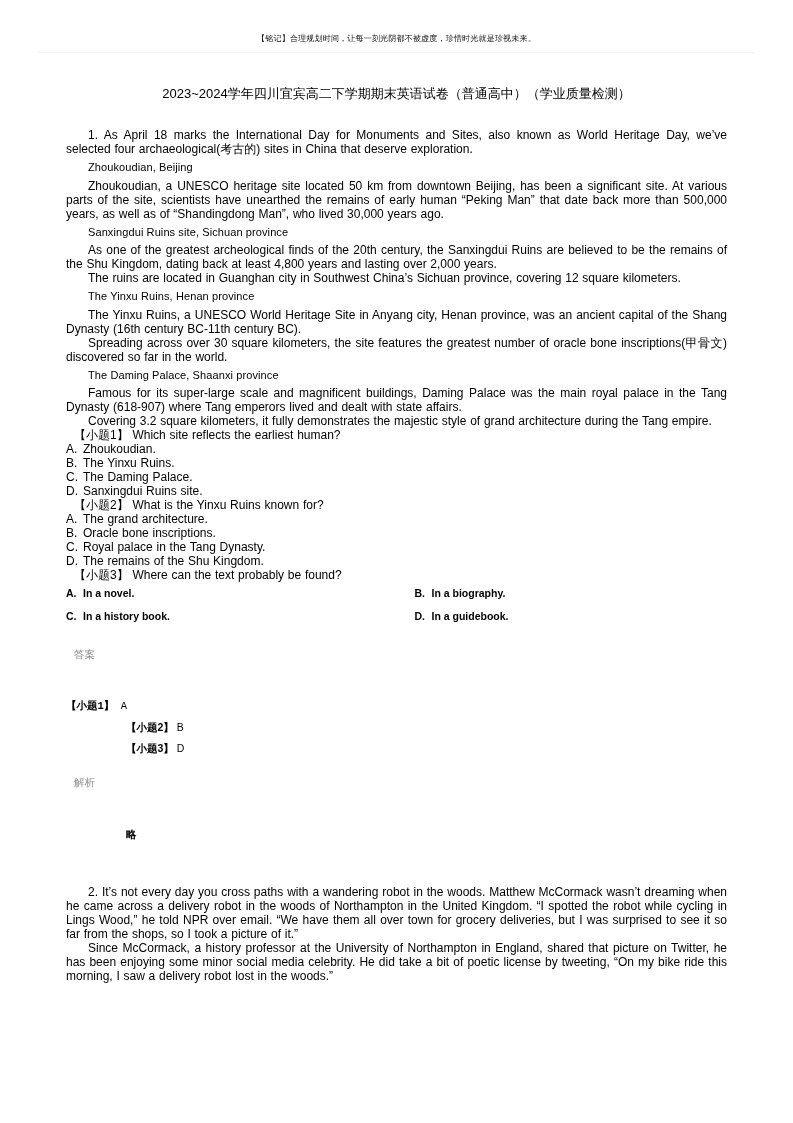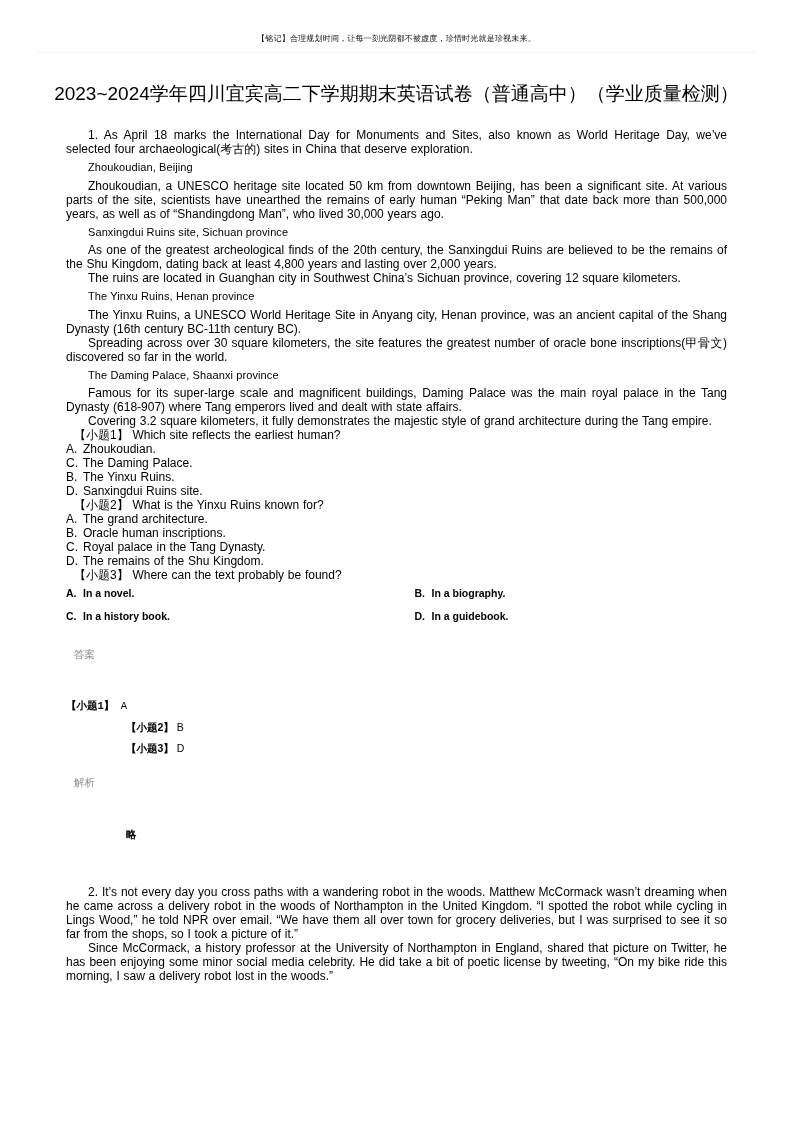--- a/index.html
+++ b/index.html
@@ -43,21 +43,21 @@
     background: #f2f2f2;
   }
 
   
   .doc-title {
     position: absolute;
     top: 84px;
     left: 0;
     width: 793px;
     text-align: center;
-    font-size: 19px;
+    font-size: 13px;
     line-height: 20px;
     color: #000000;
     font-weight: 400;
   }
 
   
   .content {
     position: absolute;
     top: 128px;
     left: 66px;
@@ -181,27 +181,27 @@
     <div class="subhead">The Yinxu Ruins, Henan province</div>
     <p class="para">The Yinxu Ruins, a UNESCO World Heritage Site in Anyang city, Henan province, was an ancient capital of the Shang Dynasty (16th century BC-11th century BC).</p>
     <p class="para">Spreading across over 30 square kilometers, the site features the greatest number of oracle bone inscriptions(甲骨文) discovered so far in the world.</p>
 
     <div class="subhead">The Daming Palace, Shaanxi province</div>
     <p class="para">Famous for its super-large scale and magnificent buildings, Daming Palace was the main royal palace in the Tang Dynasty (618-907) where Tang emperors lived and dealt with state affairs.</p>
     <p class="para">Covering 3.2 square kilometers, it fully demonstrates the majestic style of grand architecture during the Tang empire.</p>
 
     <p class="qstem"><span>【小题1】</span> <span>Which site reflects the earliest human?</span></p>
     <p class="opt"><span class="lab">A.</span><span>Zhoukoudian.</span></p>
+    <p class="opt"><span class="lab">B.</span><span>The Yinxu Ruins.</span></p>
     <p class="opt"><span class="lab">C.</span><span>The Daming Palace.</span></p>
-    <p class="opt"><span class="lab">B.</span><span>The Yinxu Ruins.</span></p>
     <p class="opt"><span class="lab">D.</span><span>Sanxingdui Ruins site.</span></p>
 
     <p class="qstem"><span>【小题2】</span> <span>What is the Yinxu Ruins known for?</span></p>
     <p class="opt"><span class="lab">A.</span><span>The grand architecture.</span></p>
-    <p class="opt"><span class="lab">B.</span><span>Oracle human inscriptions.</span></p>
+    <p class="opt"><span class="lab">B.</span><span>Oracle bone inscriptions.</span></p>
     <p class="opt"><span class="lab">C.</span><span>Royal palace in the Tang Dynasty.</span></p>
     <p class="opt"><span class="lab">D.</span><span>The remains of the Shu Kingdom.</span></p>
 
     <p class="qstem"><span>【小题3】</span> <span>Where can the text probably be found?</span></p>
     <div class="opt-row">
       <div><span class="lab">A.</span><span>In a novel.</span></div>
       <div class="col2"><span class="lab">B.</span><span>In a biography.</span></div>
     </div>
     <div class="opt-row">
       <div><span class="lab">C.</span><span>In a history book.</span></div>

